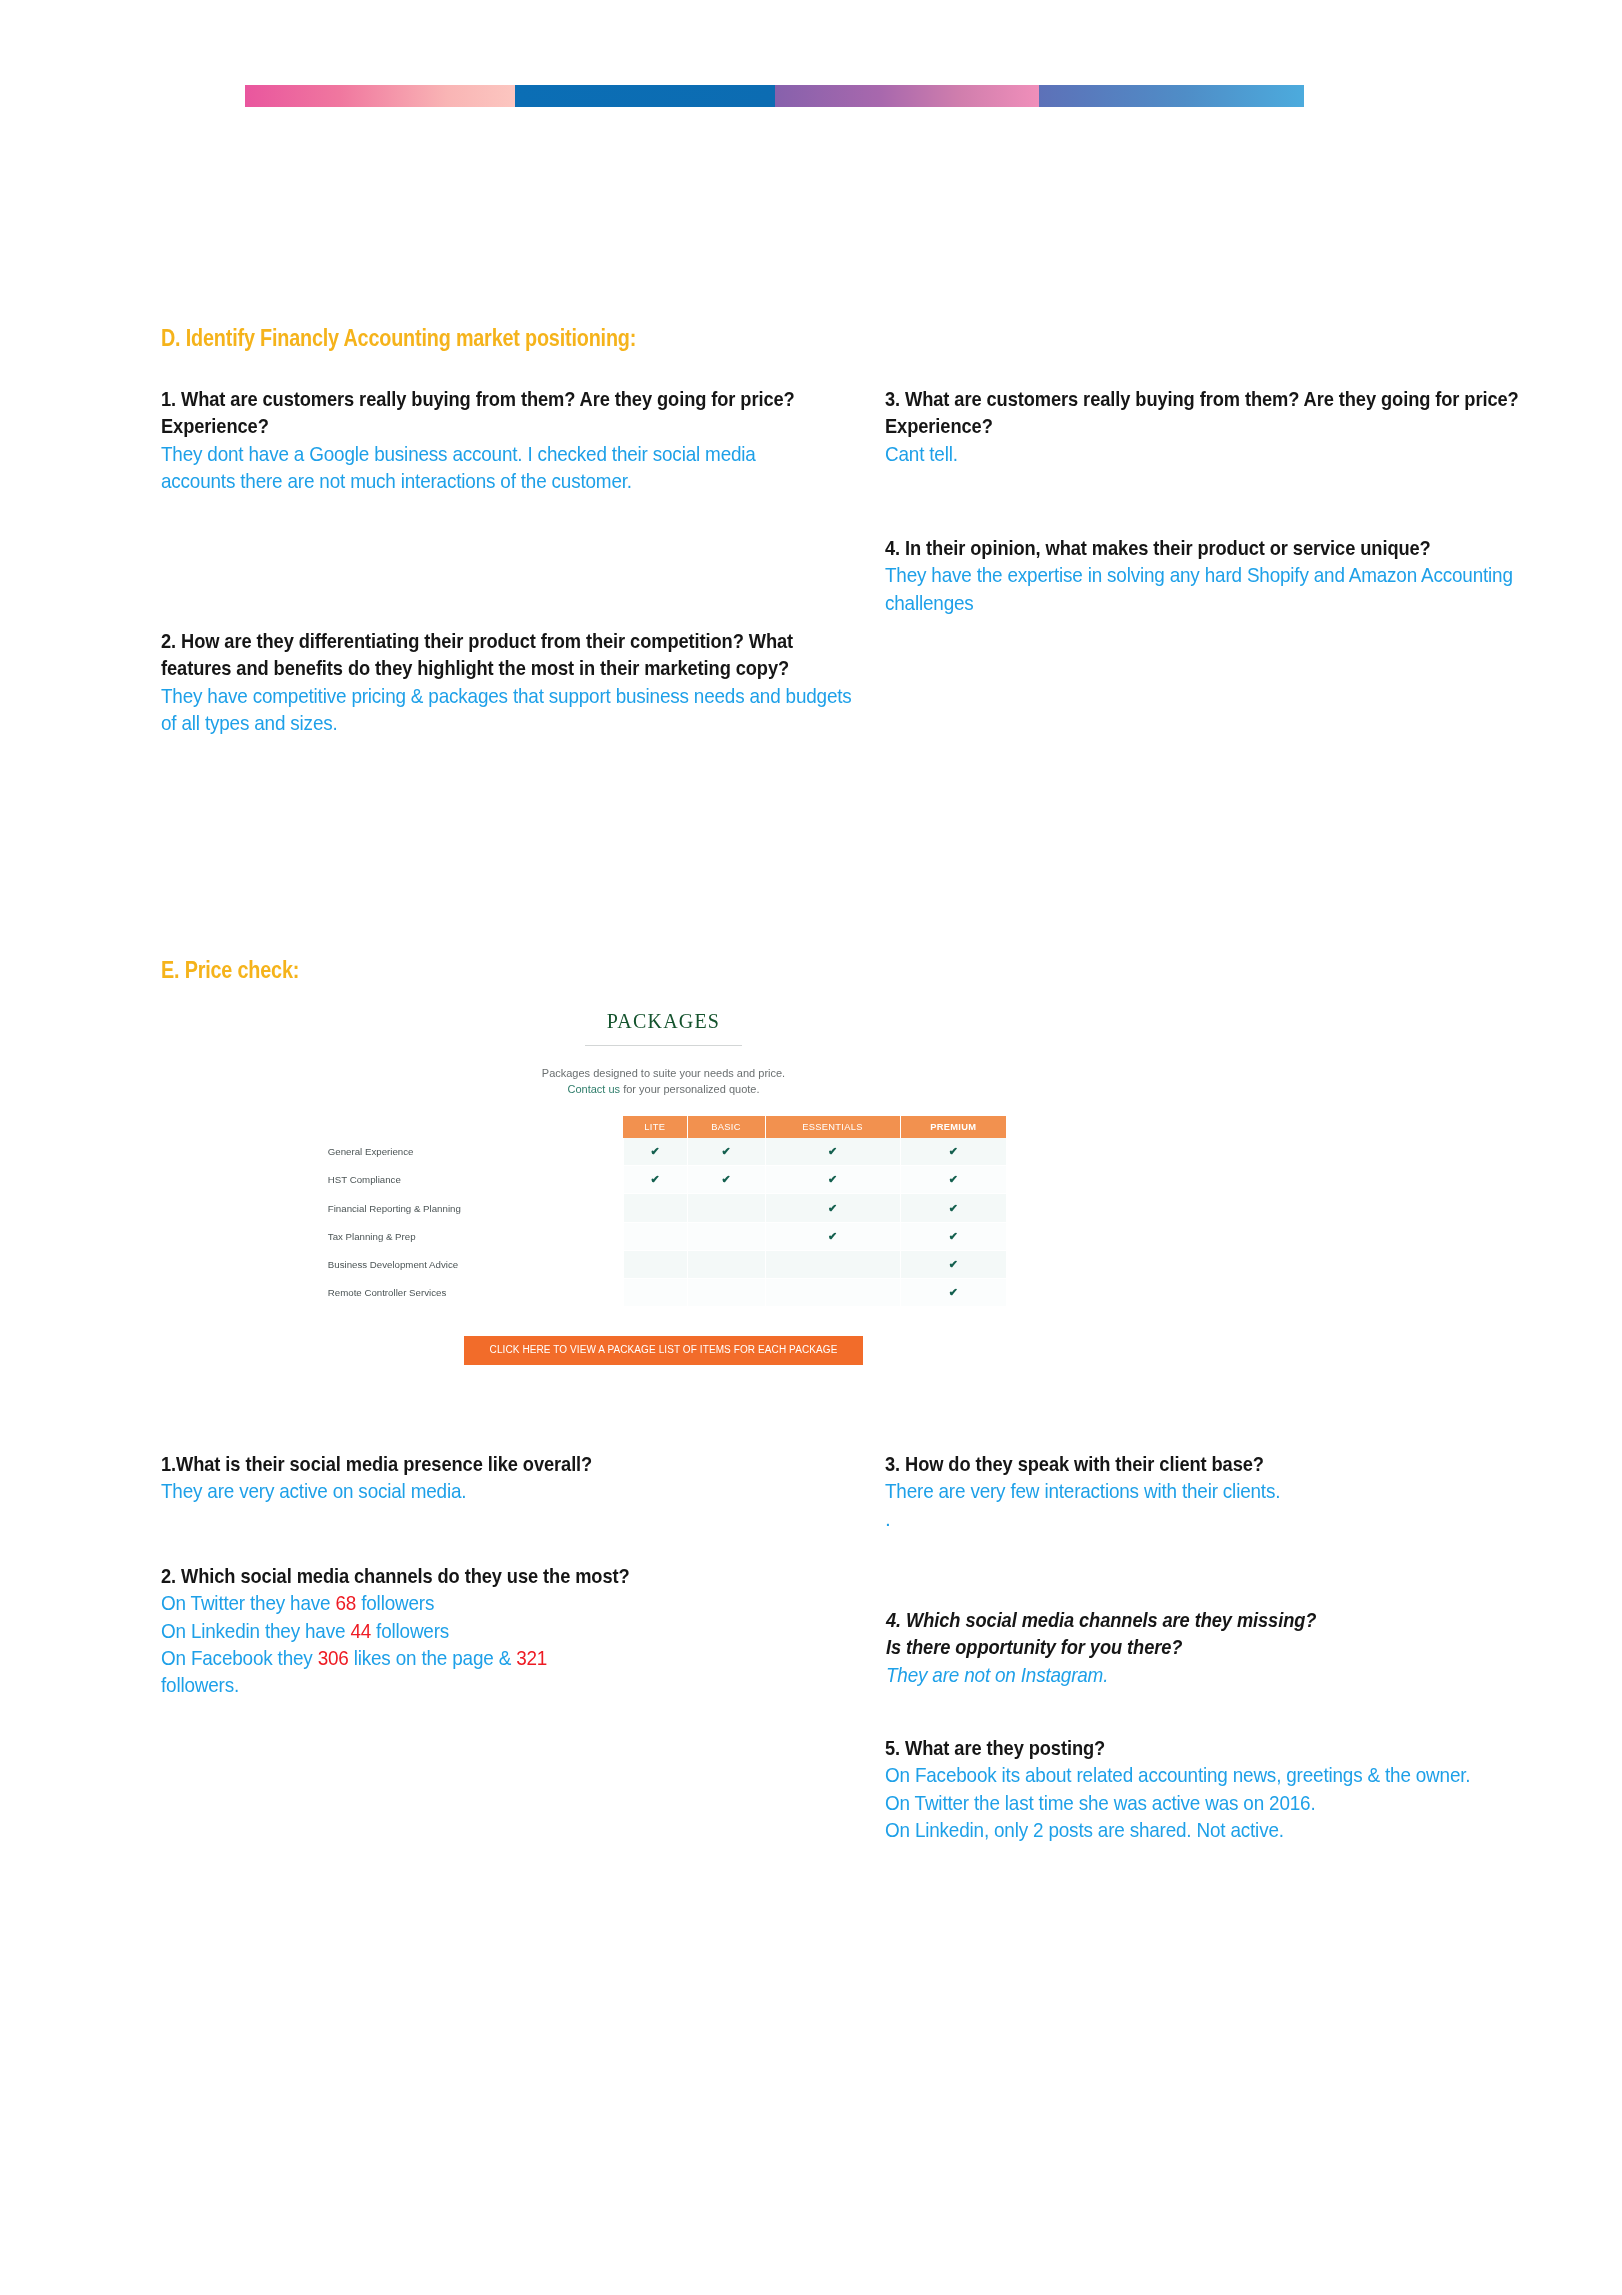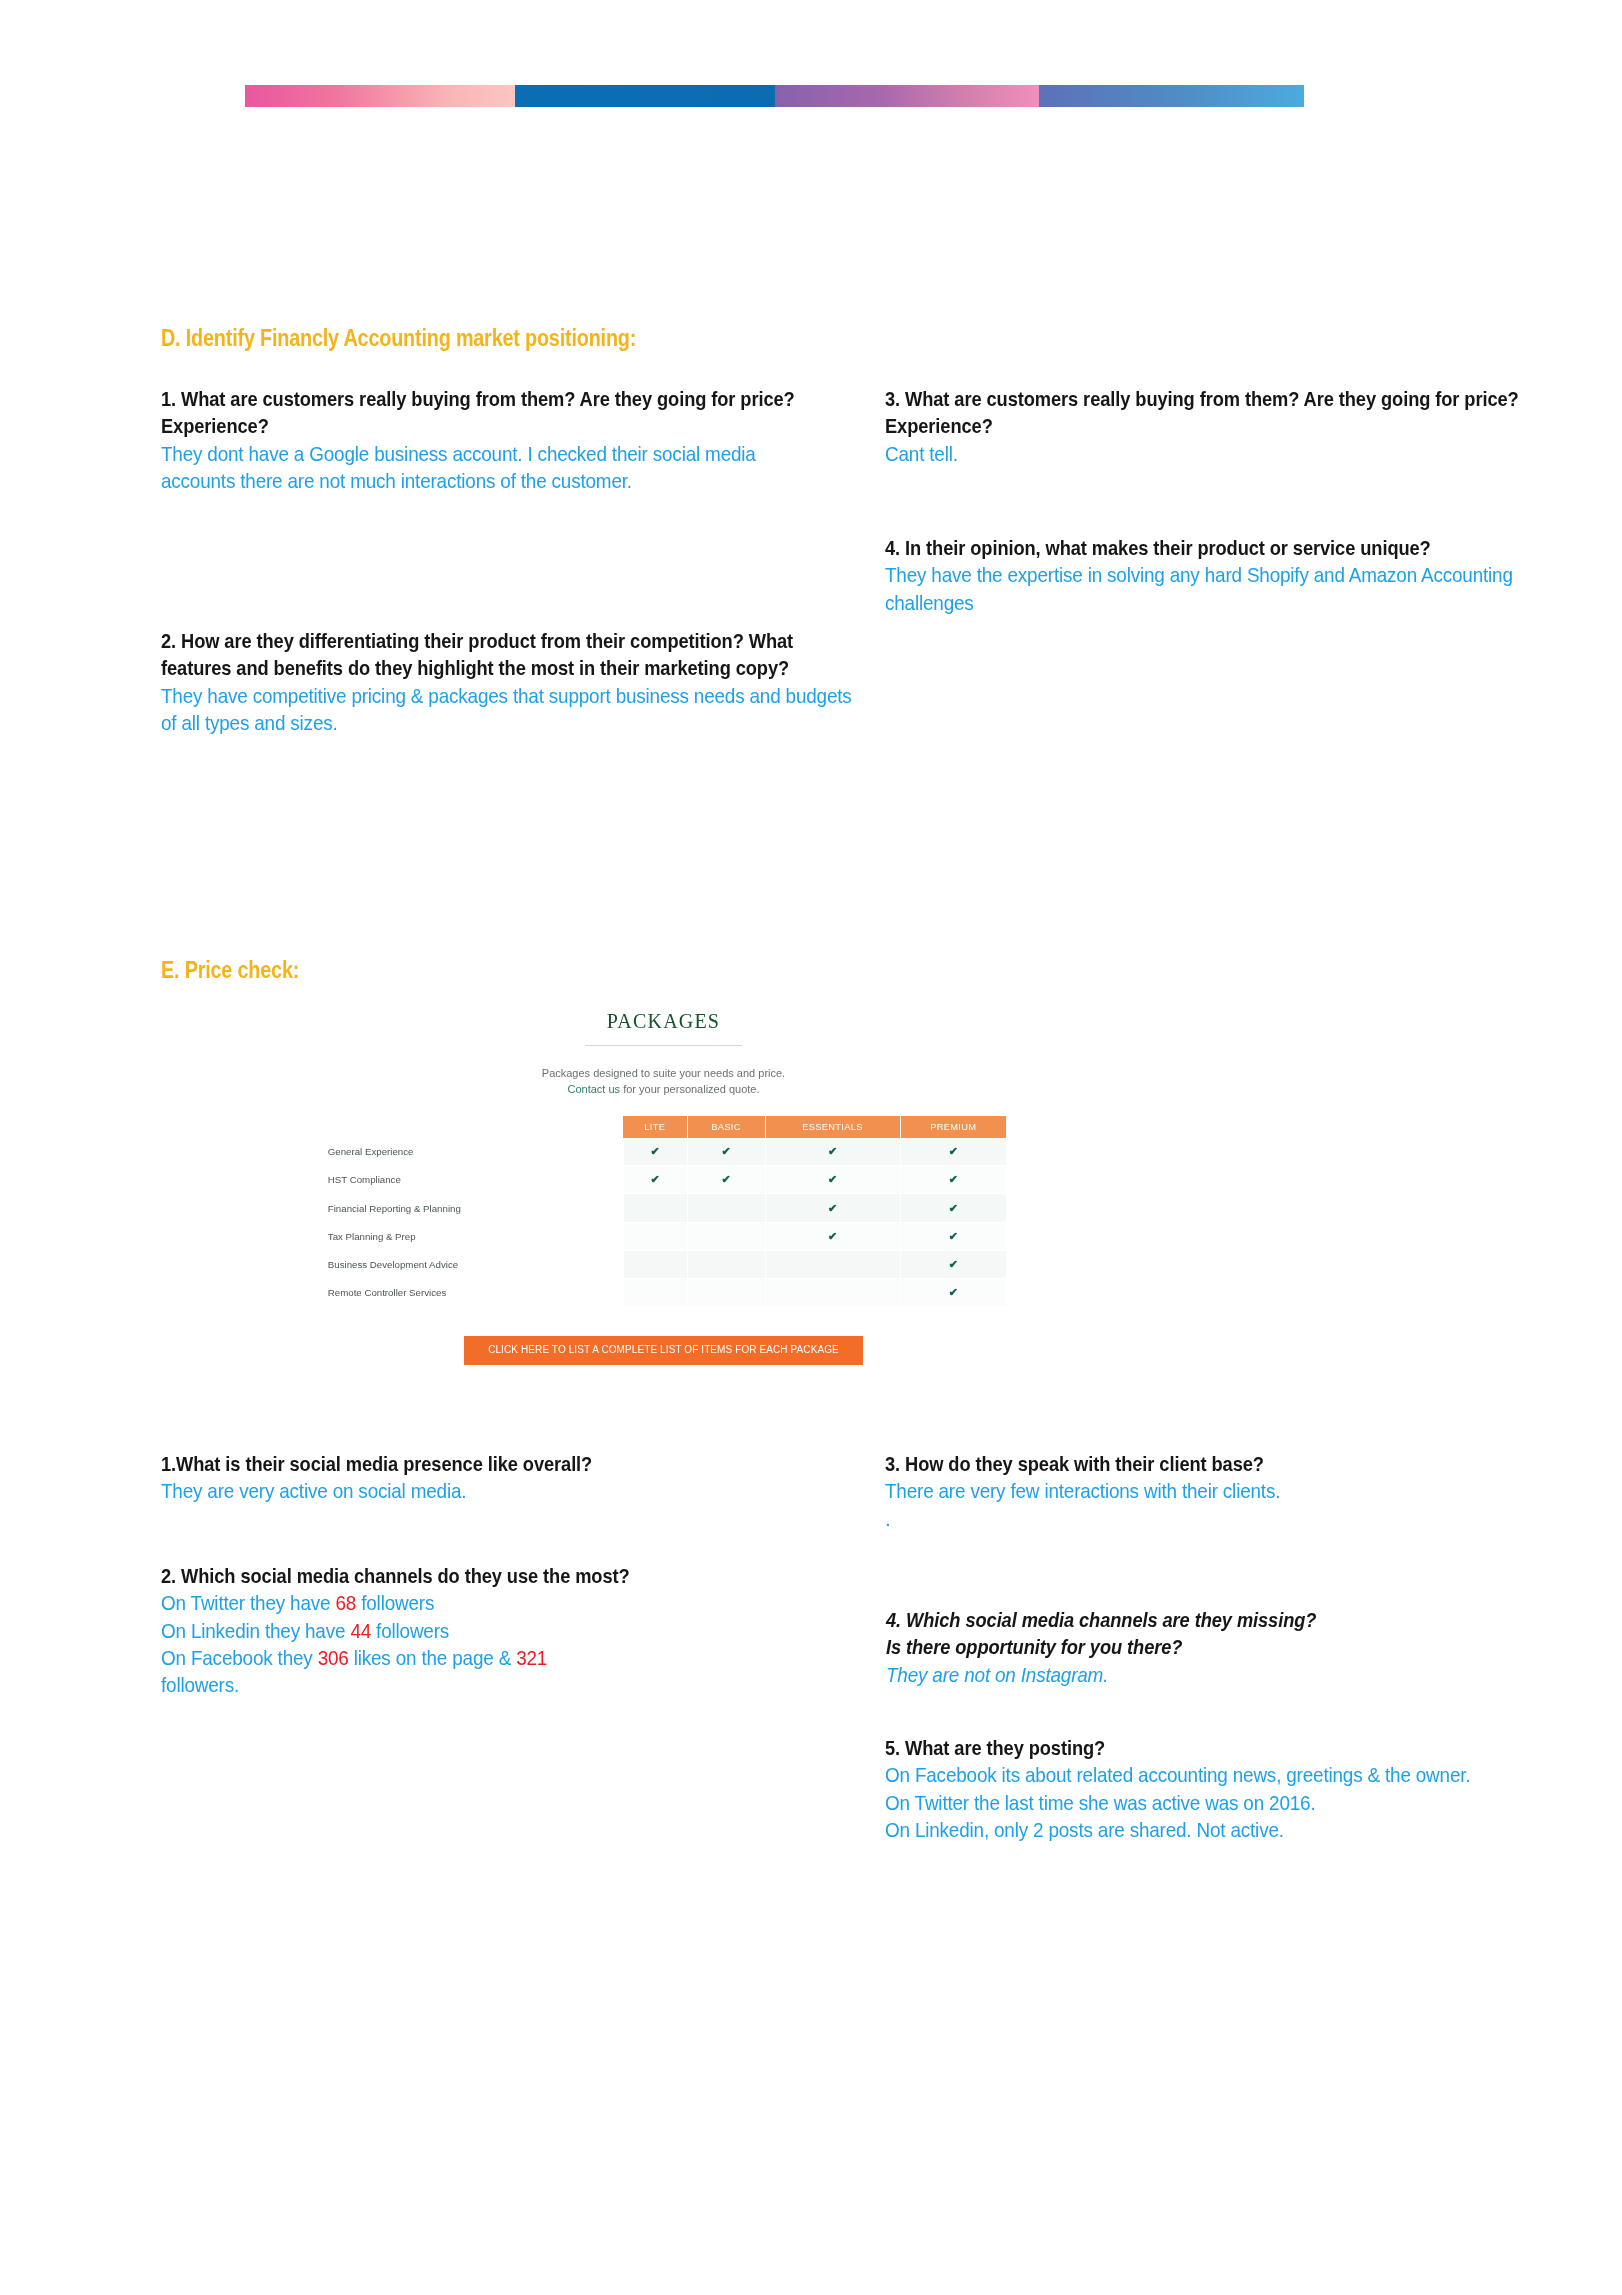--- a/index.html
+++ b/index.html
@@ -207,21 +207,21 @@
         <col class="c-basic">
         <col class="c-ess">
         <col class="c-prem">
     </colgroup>
     <thead>
       <tr>
         <th class="blank"></th>
         <th>LITE</th>
         <th>BASIC</th>
         <th>ESSENTIALS</th>
-        <th style="border-right:none;">PREMIUM</th>
+        <th style="border-right:none;font-weight:bold;">PREMIUM</th>
       </tr>
     </thead>
     <tbody id="pkg-body">
         <tr>
           <td class="feature">General Experience</td>
           <td><span class="tick">✔</span></td>
           <td><span class="tick">✔</span></td>
           <td><span class="tick">✔</span></td>
           <td style="border-right: none;"><span class="tick">✔</span></td>
         </tr>
@@ -256,21 +256,21 @@
         <tr>
           <td class="feature">Remote Controller Services</td>
           <td></td>
           <td></td>
           <td></td>
           <td style="border-right: none;"><span class="tick">✔</span></td>
         </tr>
       </tbody>
   </table>
 
-  <button class="pkg-cta">CLICK HERE TO LIST A COMPLETE LIST OF ITEMS FOR EACH PACKAGE</button>
+  <button class="pkg-cta">CLICK HERE TO VIEW A PACKAGE LIST OF ITEMS FOR EACH PACKAGE</button>
 </div>
 
 <div class="qa-block" style="left:161px; top:1450px; width:693px;">
   <div class="q">1.What is their social media presence like overall?</div>
   <div class="a">They are very active on social media.</div>
 </div>
 
 <div class="qa-block" style="left:161px; top:1562px; width:718px;">
   <div class="q">2. Which social media channels do they use the most?</div>
   <div class="a" id="social-answer">

